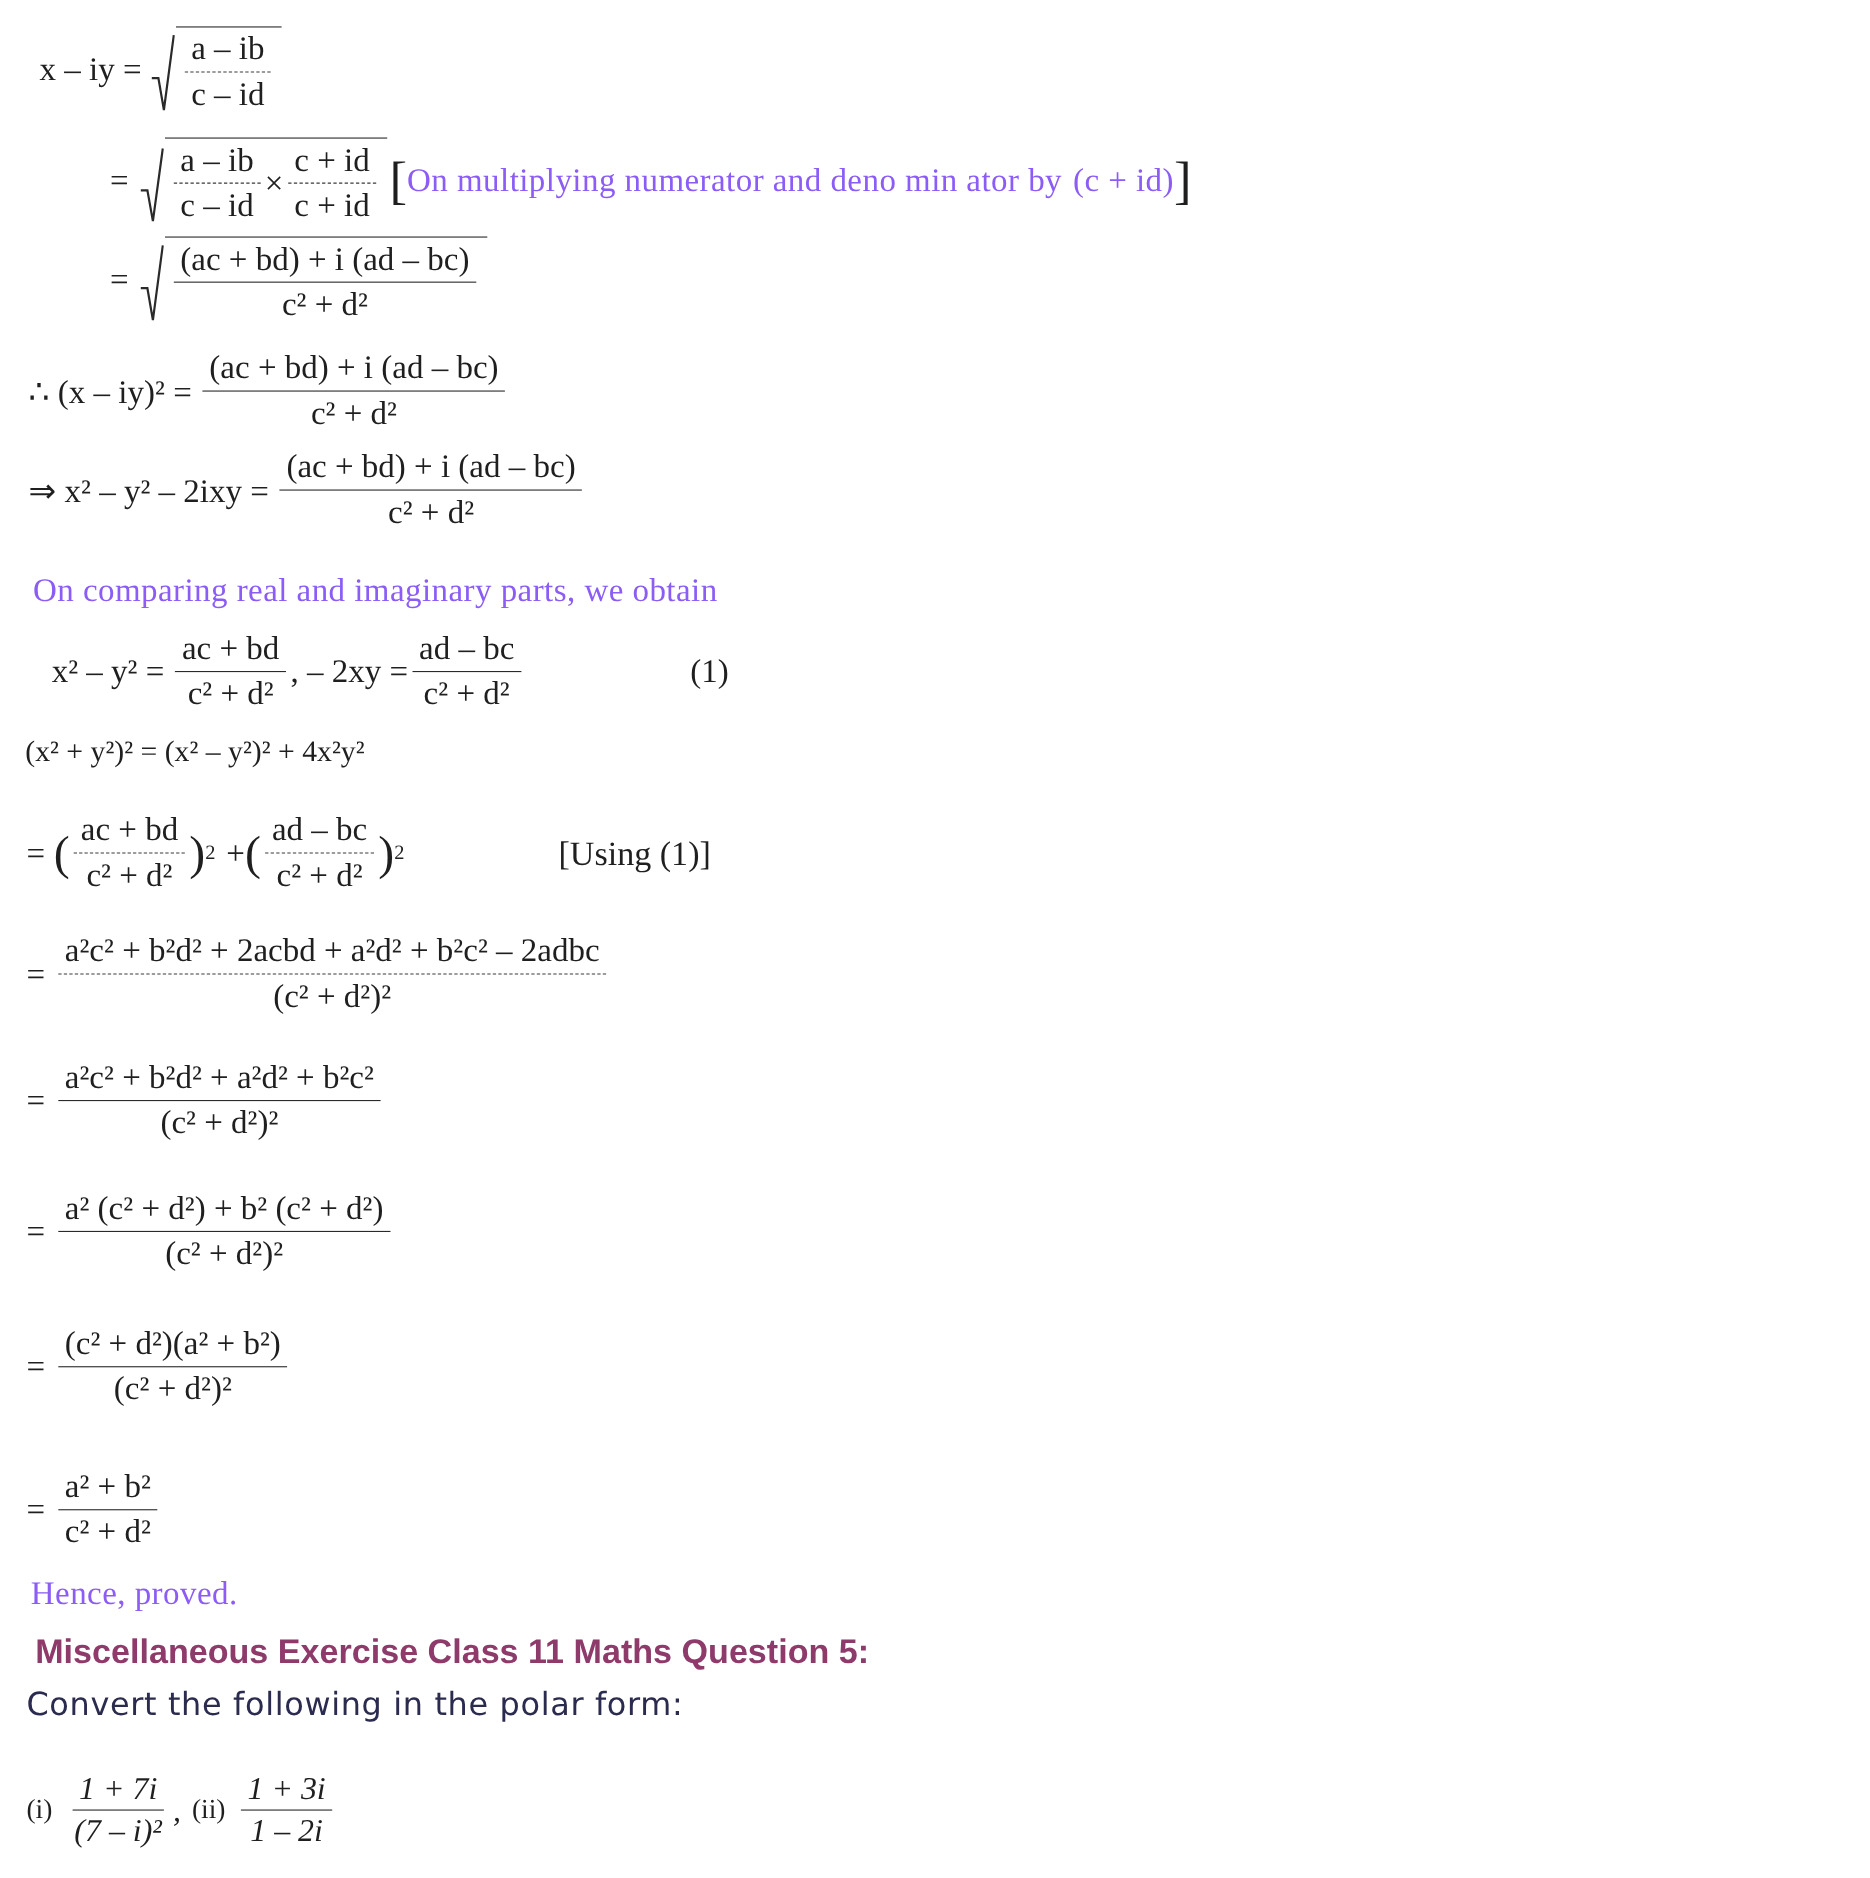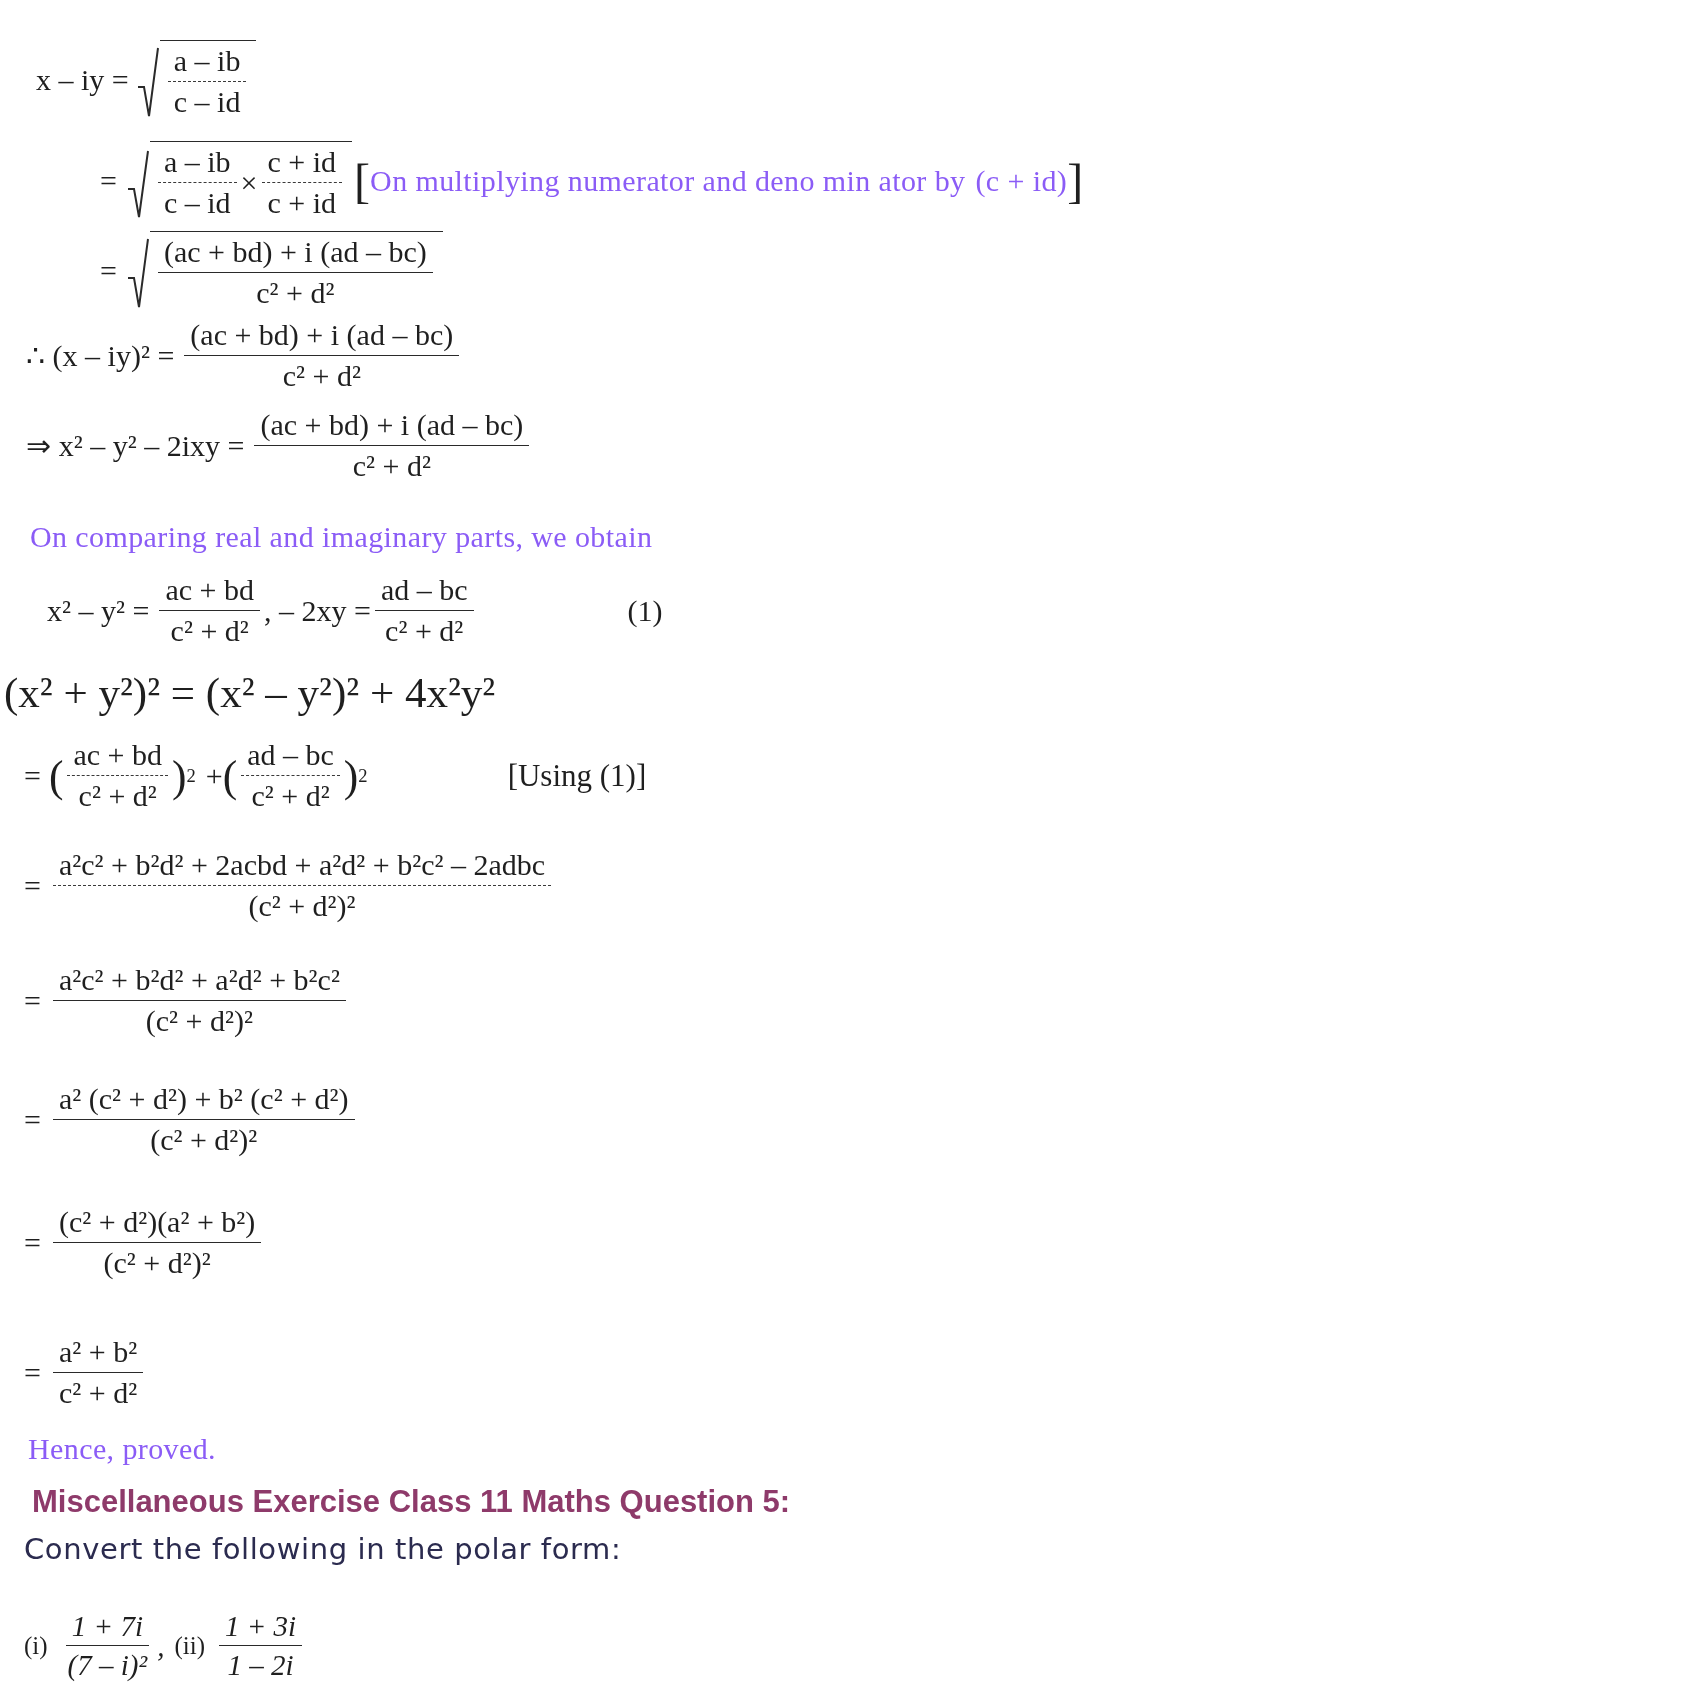--- a/index.html
+++ b/index.html
@@ -51,21 +51,21 @@
     border-bottom: 1.5px solid #2a2a2a;
   }
   .frac .den {
     padding: 3px 6px 0 6px;
   }
   .frac.dashed .num { border-bottom: 1.5px dashed #3a3a3a; }
   
   .sqrt {
     display: inline-flex;
     align-items: stretch;
-    margin: 16px 2px;
+    margin: 0 2px;
   }
   .sqrt .radsym {
     display: flex;
     align-items: flex-end;
     font-size: 1em;
     padding-right: 1px;
   }
   .sqrt .radsym svg { display: block; }
   .sqrt .radbody {
     border-top: 1.5px solid #2a2a2a;
@@ -197,21 +197,21 @@
     </span>
     <span>,   – 2xy =</span>
     <span class="frac">
       <span class="num">ad – bc</span>
       <span class="den">c² + d²</span>
     </span>
     <span style="display:inline-block;width:150px"></span>
     <span>(1)</span>
   </div>
 
-  <div class="mathline pos" style="left:4px; top:668px; font-size:43px;">
+  <div class="mathline pos" style="left:23px; top:668px; font-size:27px;">
     <span>(x² + y²)² = (x² – y²)² + 4x²y²</span>
   </div>
 
   <div class="mathline pos" style="left:24px; top:738px;">
     <span class="eqsign">=</span>
     <span class="paren-big">(</span>
     <span class="frac dashed">
       <span class="num">ac + bd</span>
       <span class="den">c² + d²</span>
     </span>

